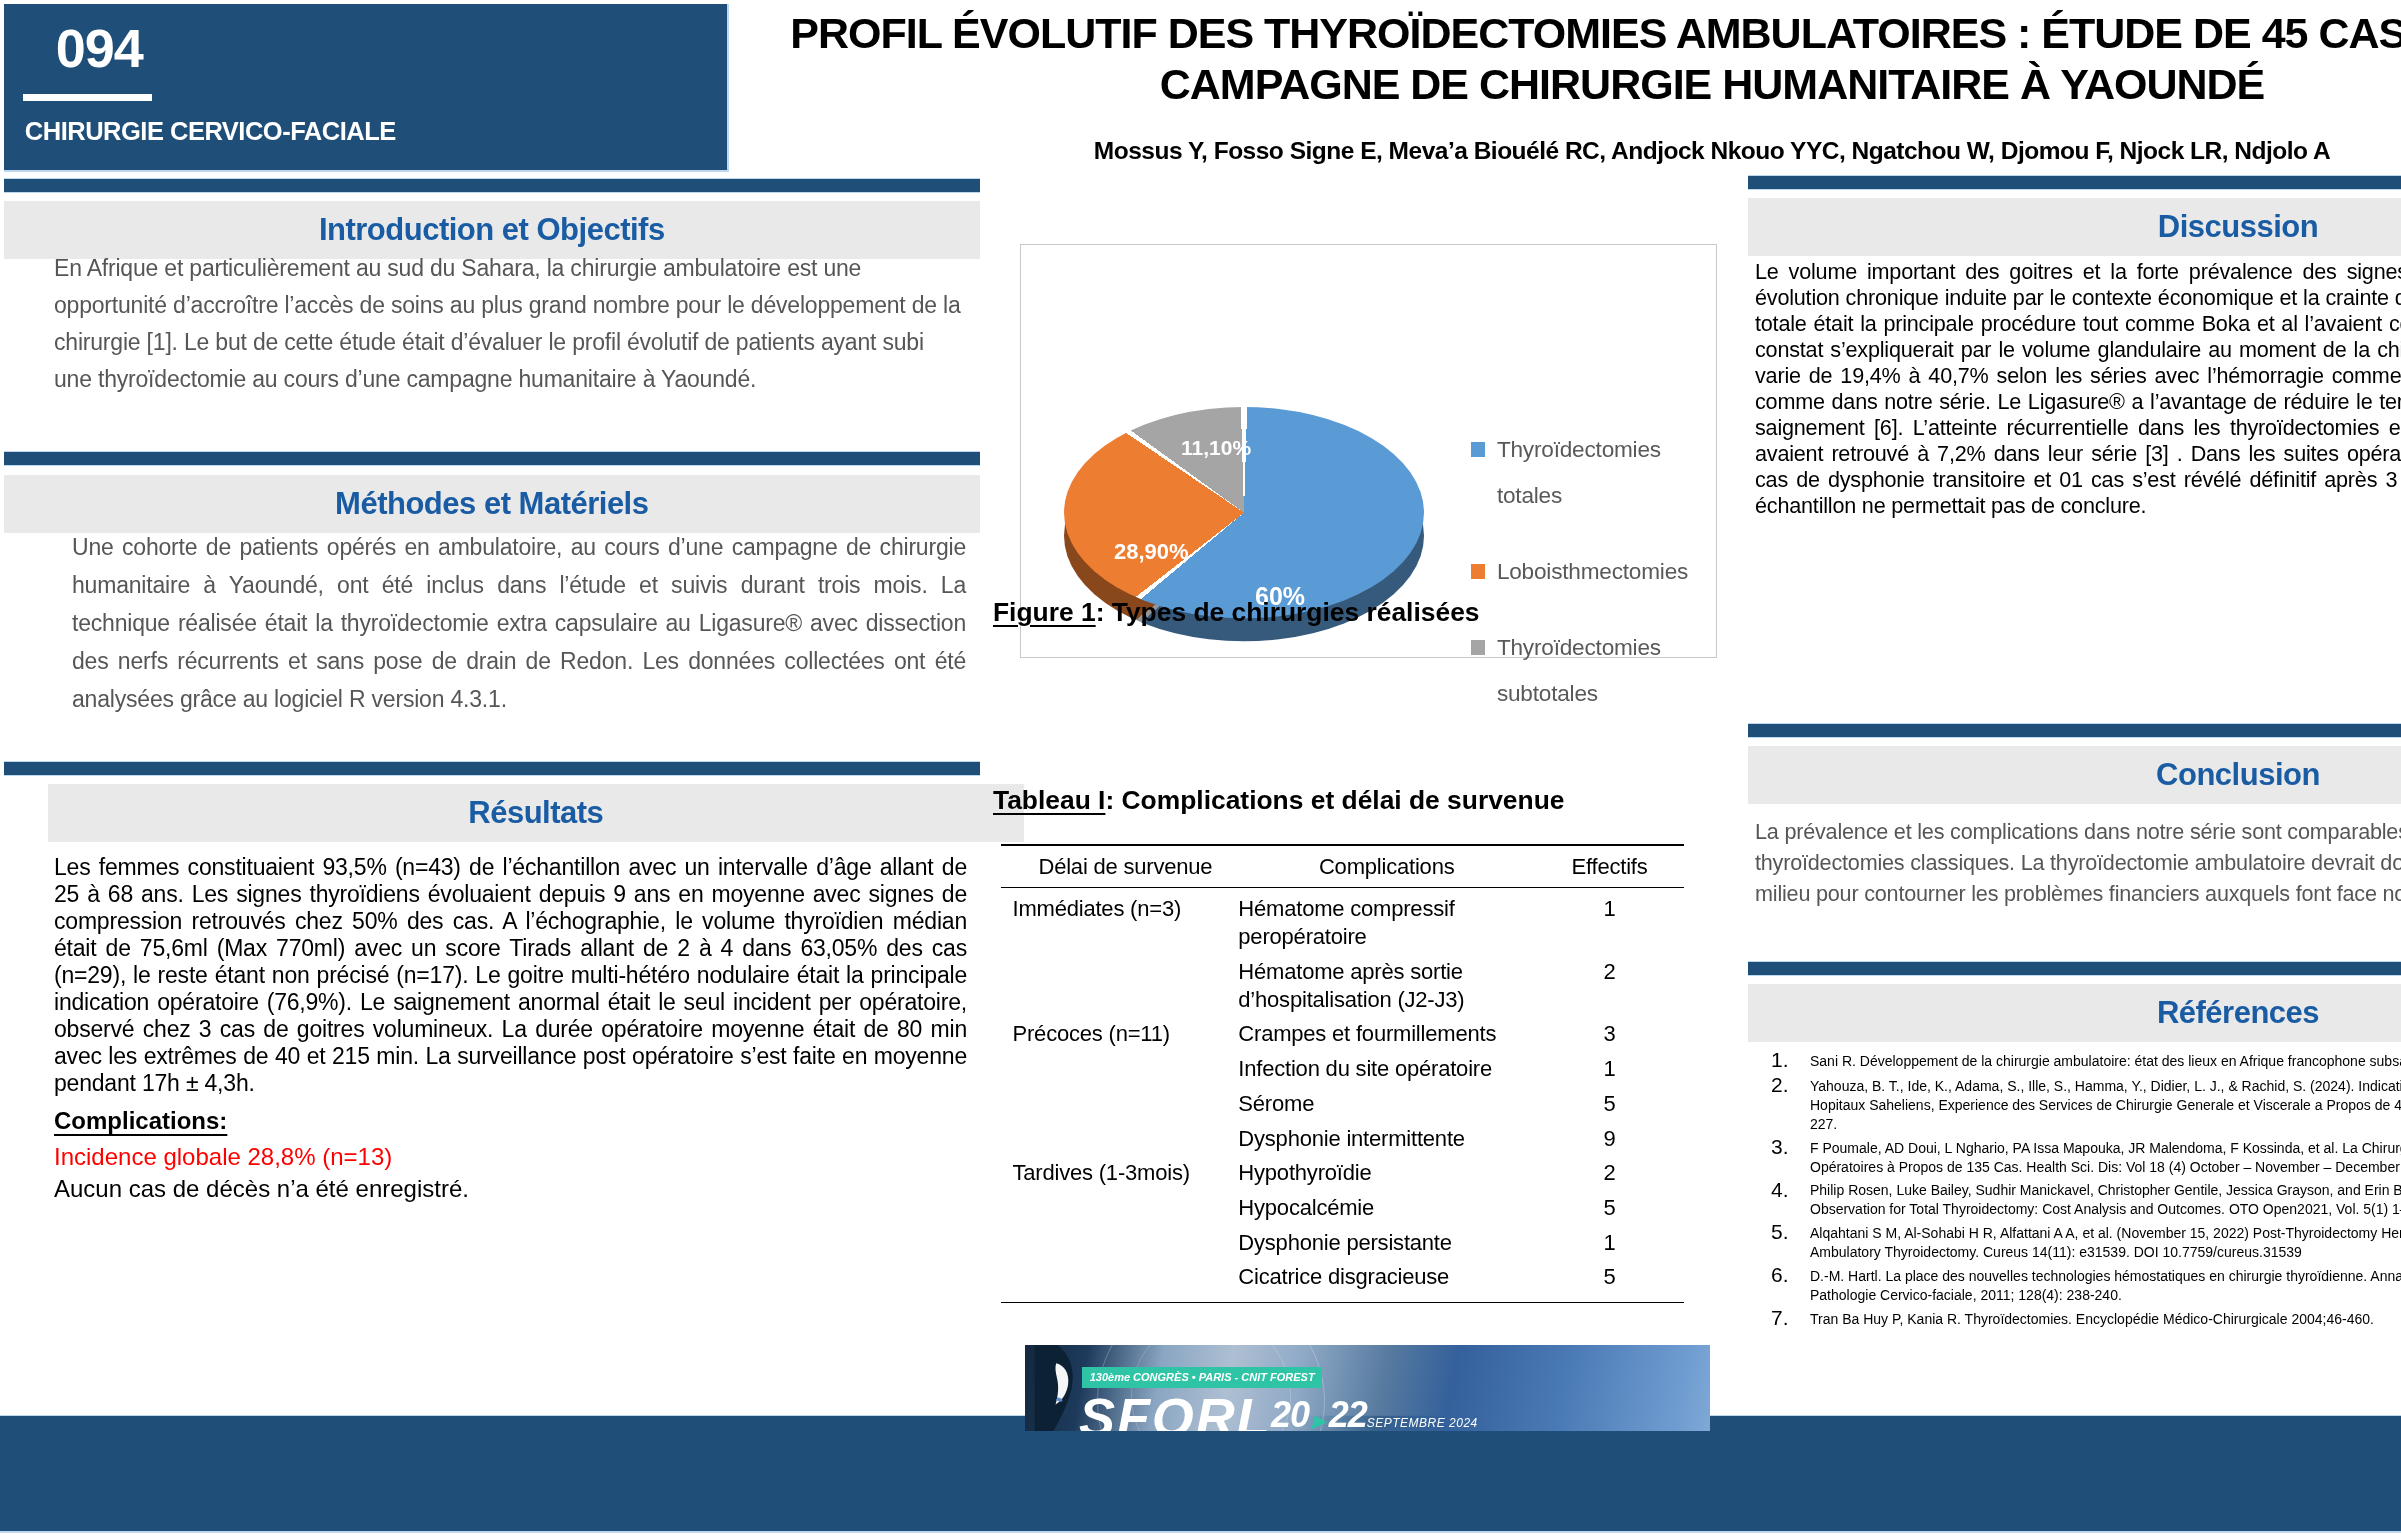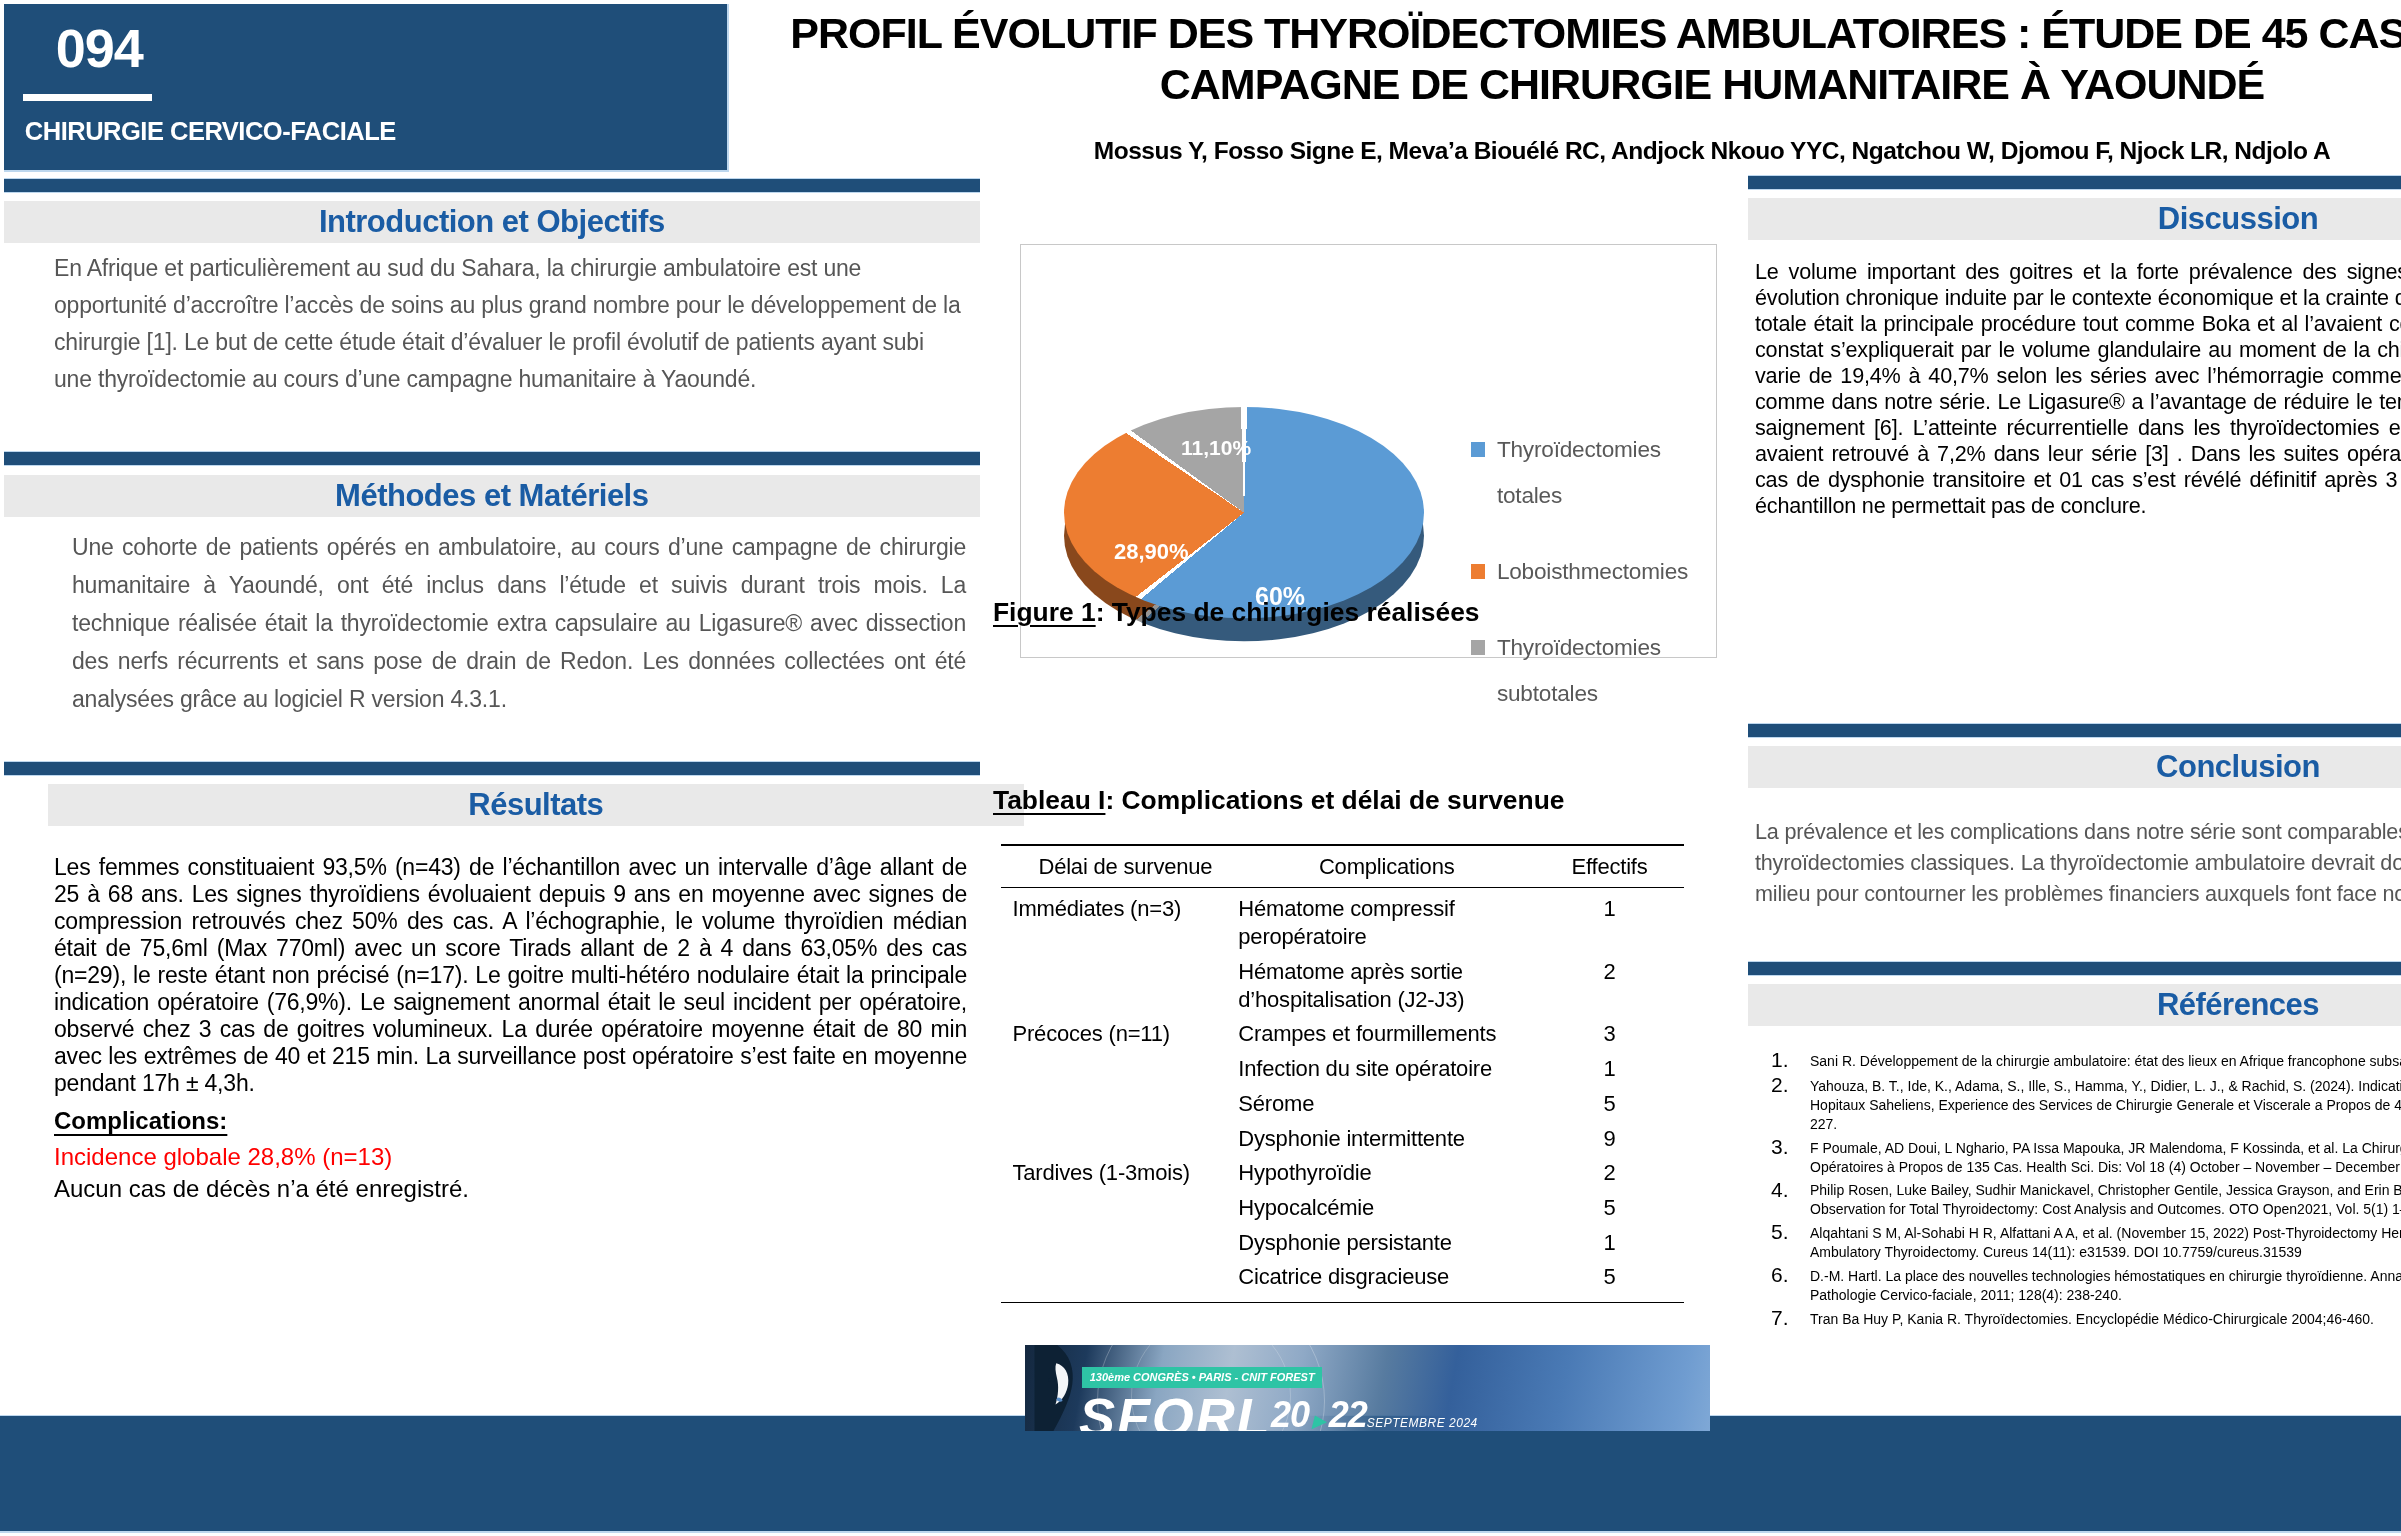--- a/index.html
+++ b/index.html
@@ -12,21 +12,21 @@
   .paper-number{position:absolute;left:52px;top:13.4px;font-size:54px;font-weight:bold;color:#fff;letter-spacing:-1px;}
   .id-dash{position:absolute;left:19px;top:90px;width:129px;height:7.7px;background:#fff;}
   .department{position:absolute;left:21px;top:113px;font-size:25.5px;font-weight:bold;color:#fff;letter-spacing:-0.5px;white-space:nowrap;}
 
   .title-block{position:absolute;left:749px;top:7.7px;width:1926px;text-align:center;}
   .title-line{font-size:43px;font-weight:bold;line-height:51px;letter-spacing:-1px;color:#000;}
   .authors{margin-top:27px;font-size:24.5px;font-weight:bold;letter-spacing:-0.5px;color:#000;}
 
   
   .hbar{position:absolute;height:13.4px;background:#1F4E79;border-top:1.9px solid #BDD7EE;border-bottom:1.9px solid #BDD7EE;}
-  .band{position:absolute;height:42px;background:#E9E9E9;display:flex;align-items:center;justify-content:center;}
+  .band{position:absolute;height:58px;background:#E9E9E9;display:flex;align-items:center;justify-content:center;}
   .band .sec-title{font-size:31px;font-weight:bold;color:#1A5CA4;letter-spacing:-0.5px;}
 
   .col-left{left:3.8px;width:976px;}
   .col-right{left:1748px;width:980px;}
 
   
   .intro-text{position:absolute;left:54px;top:250px;width:913px;font-size:23px;line-height:37px;color:#565656;letter-spacing:-0.2px;}
   .methods-text{position:absolute;left:72px;top:528px;width:894px;font-size:23px;line-height:38px;color:#565656;
                 text-align:justify;letter-spacing:-0.2px;}
   .results-block{position:absolute;left:54px;top:854px;width:913px;}

